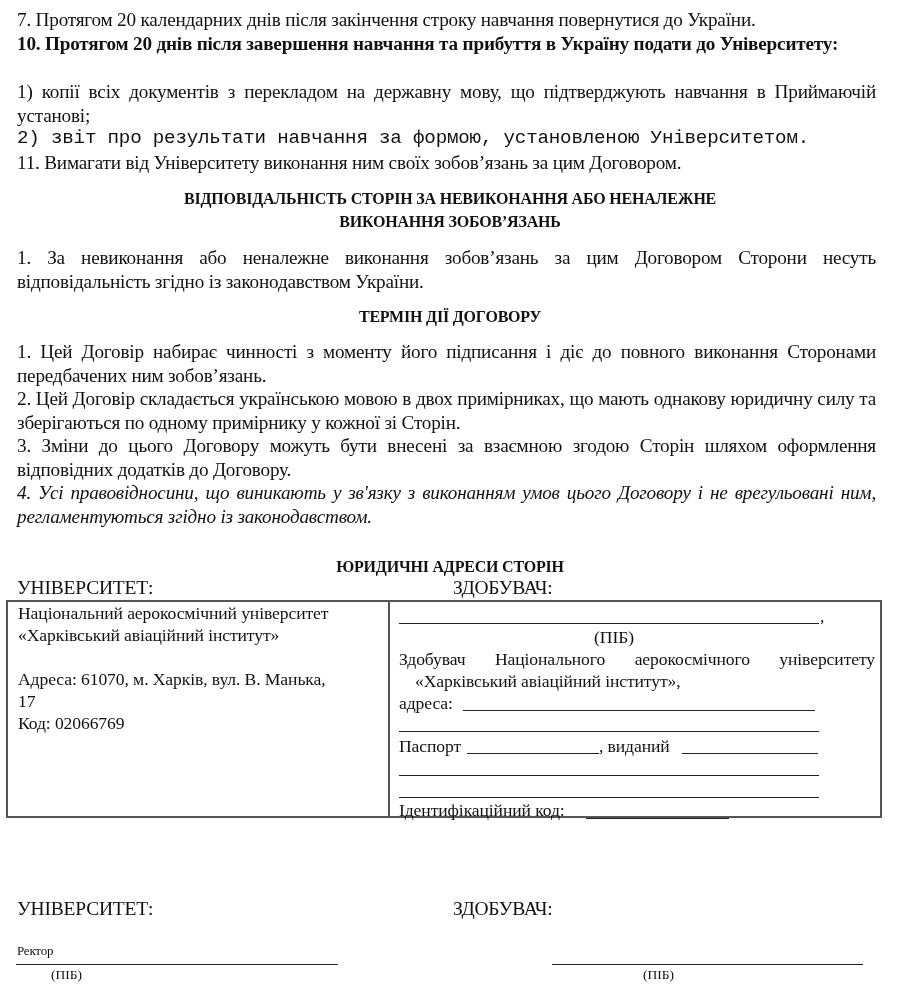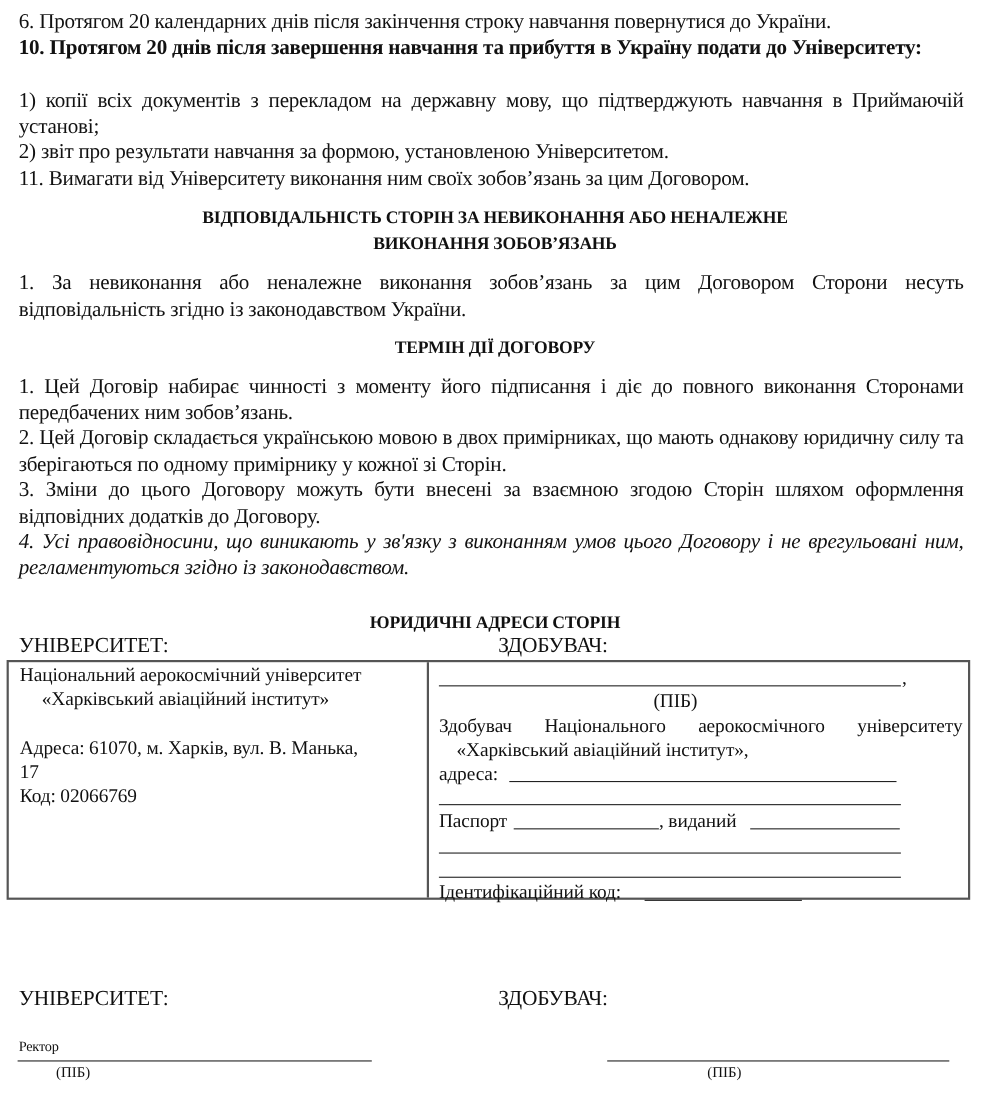--- a/index.html
+++ b/index.html
@@ -30,24 +30,24 @@
   .cell-left { position: absolute; left: 10px; top: 0; width: 360px;
     font-size: 17.6px; line-height: 23px; letter-spacing: -0.1px; }
   .cell-right { position: absolute; left: 391px; top: 0; width: 475px;
     font-size: 17.6px; line-height: 23px; letter-spacing: -0.1px; }
   .uline { position: absolute; height: 1px; background: #222; }
   .small { font-size: 13.5px; line-height: 16px; position: absolute; }
 </style>
 </head>
 <body>
 
-<div class="para" style="top:8px;">6. Протягом 20 календарних днів після закінчення строку навчання повернутися до України.</div>
+<div class="para" style="top:8px;">7. Протягом 20 календарних днів після закінчення строку навчання повернутися до України.</div>
 <div class="para" style="top:32px;font-weight:bold;">10. Протягом 20 днів після завершення  навчання та прибуття в Україну подати до Університету:</div>
 <div class="para" style="top:80px;">1) копії всіх документів з перекладом на державну мову, що підтверджують навчання в Приймаючій установі;</div>
-<div class="para" style="top:127px;">2) звіт про результати навчання за формою, установленою Університетом.</div>
+<div class="para" style="top:127px;font-family:Liberation Mono, monospace;">2) звіт про результати навчання за формою, установленою Університетом.</div>
 <div class="para" style="top:151px;">11. Вимагати від Університету виконання ним своїх зобов’язань за цим Договором.</div>
 
 <div class="heading" style="top:187px;">ВІДПОВІДАЛЬНІСТЬ СТОРІН ЗА НЕВИКОНАННЯ АБО НЕНАЛЕЖНЕ</div>
 <div class="heading" style="top:210px;">ВИКОНАННЯ ЗОБОВ’ЯЗАНЬ</div>
 <div class="para" style="top:246px;">1. За невиконання або неналежне виконання зобов’язань за цим Договором Сторони несуть відповідальність згідно із законодавством України.</div>
 
 <div class="heading" style="top:305px;">ТЕРМІН ДІЇ ДОГОВОРУ</div>
 <div class="para" style="top:340px;">1.  Цей Договір набирає чинності з моменту його підписання і діє до повного виконання Сторонами передбачених ним зобов’язань.</div>
 <div class="para" style="top:387px;">2. Цей Договір складається українською мовою в двох примірниках, що мають однакову юридичну силу та зберігаються по одному примірнику у кожної зі Сторін.</div>
 <div class="para" style="top:434px;">3. Зміни до цього Договору можуть бути внесені за взаємною згодою Сторін шляхом оформлення відповідних додатків до Договору.</div>
@@ -55,21 +55,21 @@
 
 <div class="heading" style="top:555px;">ЮРИДИЧНІ АДРЕСИ СТОРІН</div>
 <div class="label-lg" style="left:17px; top:577px;">УНІВЕРСИТЕТ:</div>
 <div class="label-lg" style="left:453px; top:577px;">ЗДОБУВАЧ:</div>
 
 <div class="table-box">
   <div class="divider"></div>
 
   <div class="cell-left">
     <div class="abs" style="top:0px; left:0;">Національний аерокосмічний університет</div>
-    <div class="abs" style="top:22px; left:0; white-space:nowrap;margin-left:20px;">«Харківський авіаційний інститут»</div>
+    <div class="abs" style="top:22px; left:0; white-space:nowrap;">«Харківський авіаційний інститут»</div>
     <div class="abs" style="top:66px; left:0; white-space:nowrap;">Адреса: 61070, м. Харків, вул. В. Манька,</div>
     <div class="abs" style="top:88px; left:0;">17</div>
     <div class="abs" style="top:110px; left:0;">Код: 02066769</div>
   </div>
 
   <div class="cell-right">
     <div class="uline" style="left:0; top:21px; width:420px;"></div>
     <span class="abs" style="left:421px; top:3px;">,</span>
     <div class="abs" style="top:24px; left:0; width:430px; text-align:center;">(ПІБ)</div>
     <div class="abs" style="top:46px; left:0; width:476px; text-align:justify; text-align-last:justify;">Здобувач Національного аерокосмічного університету</div>

